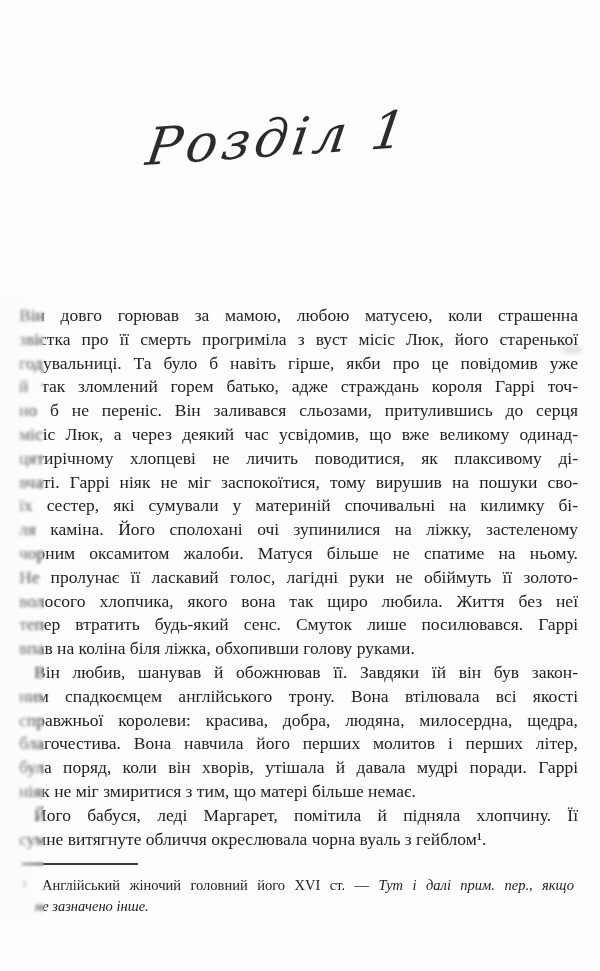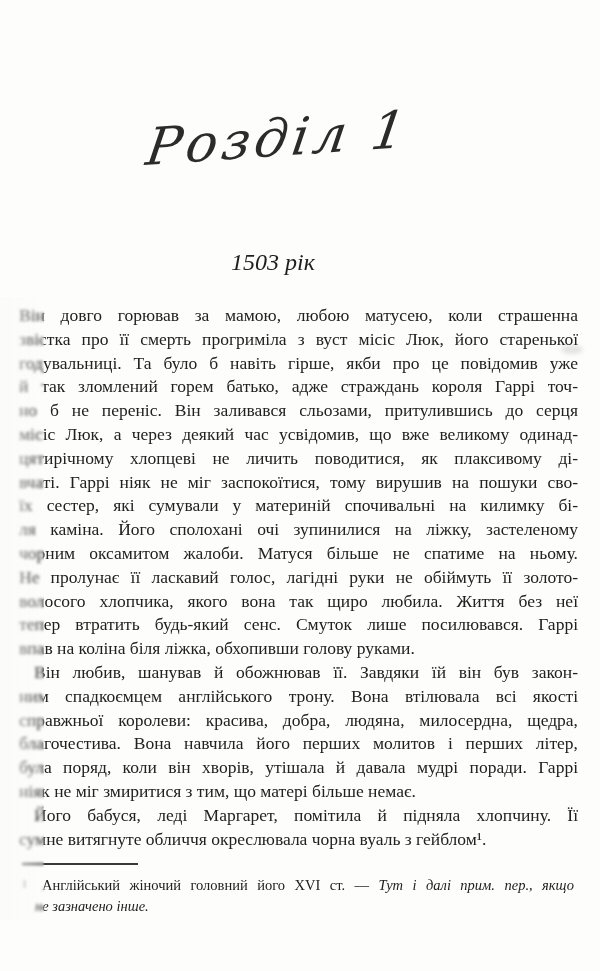--- a/index.html
+++ b/index.html
@@ -120,21 +120,20 @@
     pointer-events: none;
   }
 </style>
 </head>
 <body>
 
 <div class="page">
 
   <div class="chapter-heading">Розділ 1</div>
 
-  <div class="section-title">1503 рік</div>
 
   <div class="body-text">
     <div class="line">Він довго горював за мамою, любою матусею, коли страшенна</div>
     <div class="line">звістка про її смерть прогриміла з вуст місіс Люк, його старенької</div>
     <div class="line">годувальниці. Та було б навіть гірше, якби про це повідомив уже</div>
     <div class="line">й так зломлений горем батько, адже страждань короля Гаррі точ-</div>
     <div class="line">но б не переніс. Він заливався сльозами, притулившись до серця</div>
     <div class="line">місіс Люк, а через деякий час усвідомив, що вже великому одинад-</div>
     <div class="line">цятирічному хлопцеві не личить поводитися, як плаксивому ді-</div>
     <div class="line">вчаті. Гаррі ніяк не міг заспокоїтися, тому вирушив на пошуки сво-</div>

